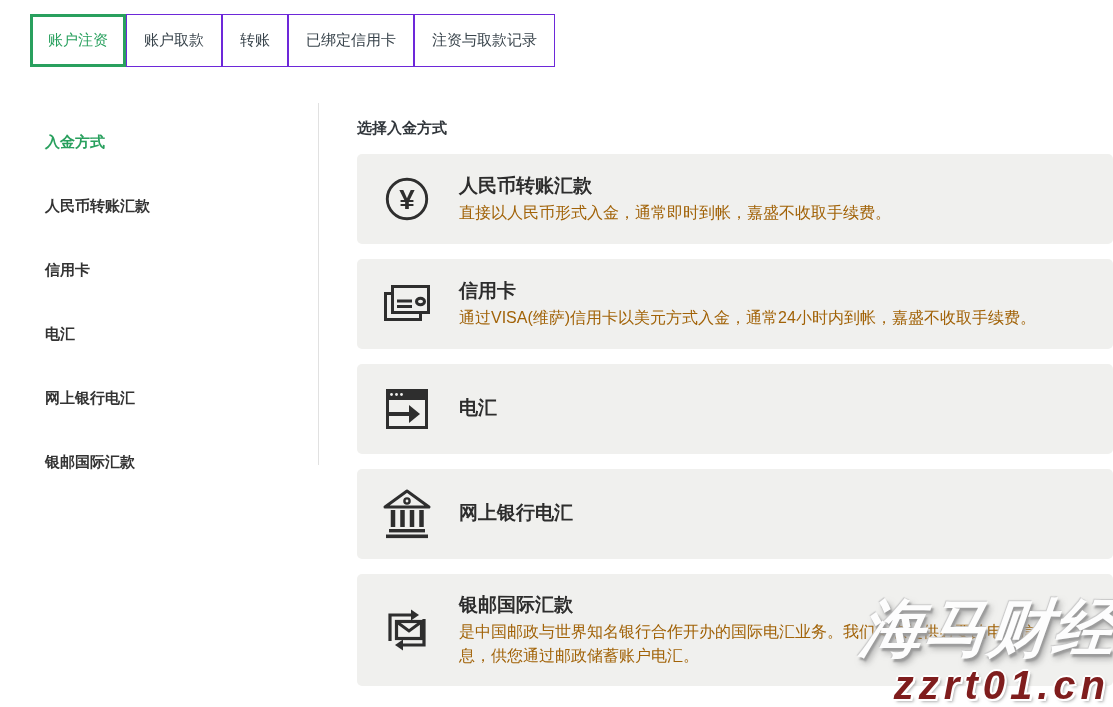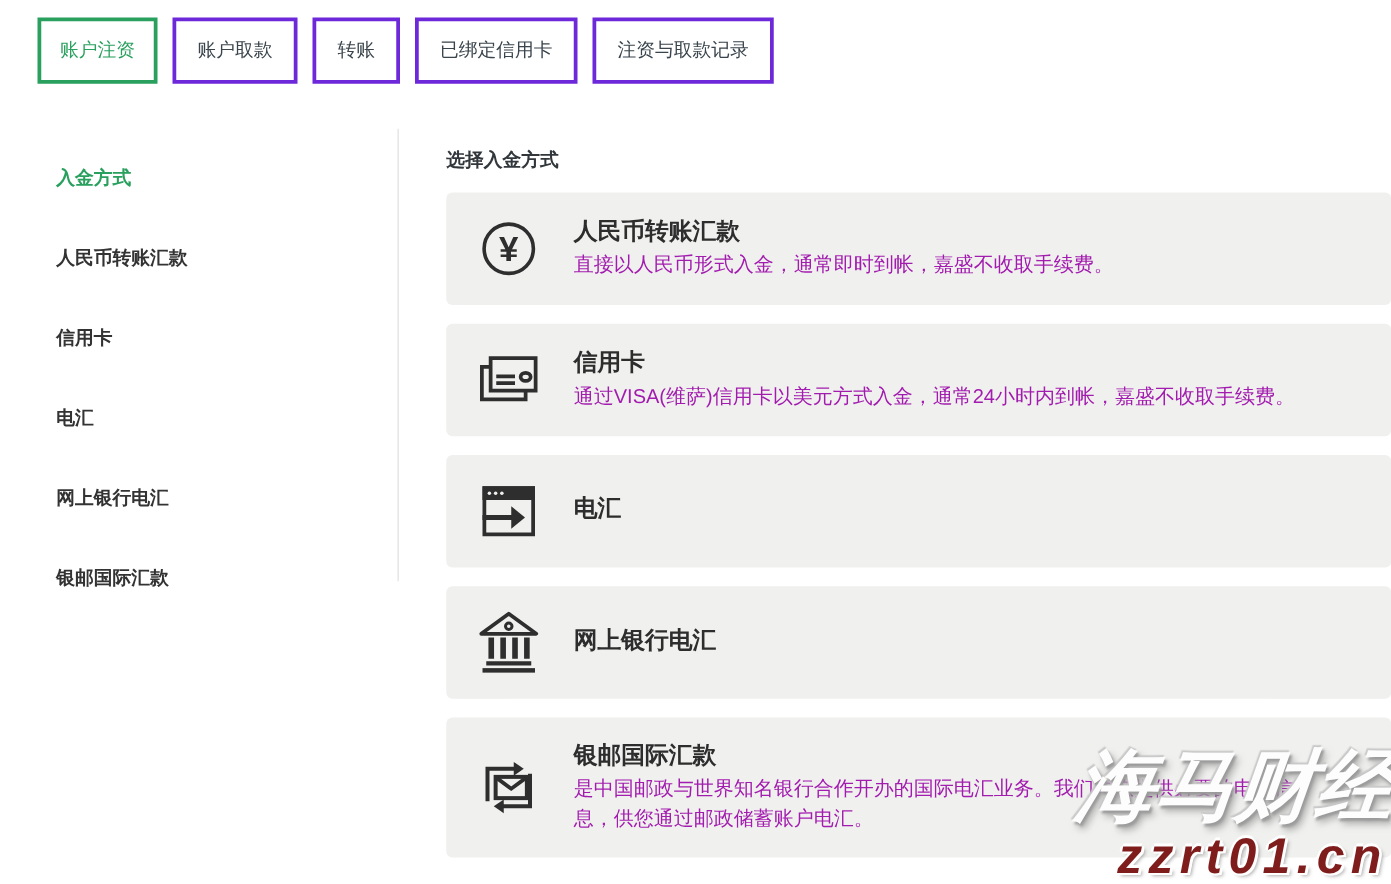--- a/index.html
+++ b/index.html
@@ -1,22 +1,22 @@
 <!DOCTYPE html>
 <html><head>
 <meta charset="utf-8">
 <style>
   * { margin: 0; padding: 0; box-sizing: border-box; }
   html, body { width: 1113px; height: 707px; background: #fff; overflow: hidden; }
   body { font-family: "Liberation Sans", "DejaVu Sans", sans-serif; position: relative; color: #333; }
 
   
-  .tabs { position: absolute; top: 14px; left: 30px; display: flex; gap: 12px; align-items: stretch; }
+  .tabs { position: absolute; top: 14px; left: 30px; display: flex; align-items: stretch; }
   .tab {
-    background: #fff; border: 3px solid #6d28d9; color: #39444c;
+    background: #fff; border: 1px solid #6d28d9; color: #39444c;
     font-size: 15px; height: 53px; display: flex; align-items: center;
     padding: 0 17px; cursor: pointer; white-space: nowrap;
   }
   .tab.active { border: 3px solid #29a05e; color: #29a05e; padding: 0 15px; }
 
   
   .sidebar { position: absolute; left: 45px; top: 113px; width: 250px; margin-top: 20px; }
   .side-item {
     font-size: 15px; font-weight: bold; color: #333; height: 18px;
     margin-bottom: 46px; cursor: pointer; white-space: nowrap;
@@ -29,21 +29,21 @@
   .main-heading { font-size: 15px; font-weight: bold; color: #32373c; margin-bottom: 16px; }
   .card {
     display: flex; align-items: center; background: #f0f0ee; border-radius: 5px;
     margin-bottom: 15px; padding: 18px 20px 18px 24px; cursor: pointer;
   }
   .card-icon { flex: 0 0 52px; width: 52px; height: 54px; margin-right: 26px;
     display: flex; align-items: center; justify-content: center; }
   .card-icon svg { display: block; }
   .card-body { flex: 1 1 auto; min-width: 0; }
   .card-title { font-size: 19px; font-weight: bold; color: #2d2d2d; line-height: 26px; margin-bottom: 2px; }
-  .card-desc { font-size: 16px; color: #a21caf; line-height: 24px; max-width: 606px; }
+  .card-desc { font-size: 16px; color: #a16207; line-height: 24px; max-width: 606px; }
 
   
   .wm-title {
     position: absolute; top: 586px; right: -4px; z-index: 5;
     font-size: 63px; font-weight: bold; font-style: italic; letter-spacing: 1px;
     color: #fdfdfd; transform: skewX(-6deg);
     text-shadow: 2px 3px 2px #9b9b9b, -1px -1px 1px #c8c8c8, 4px 5px 6px rgba(120,120,120,.55);
     white-space: nowrap; pointer-events: none;
   }
   .wm-url {

